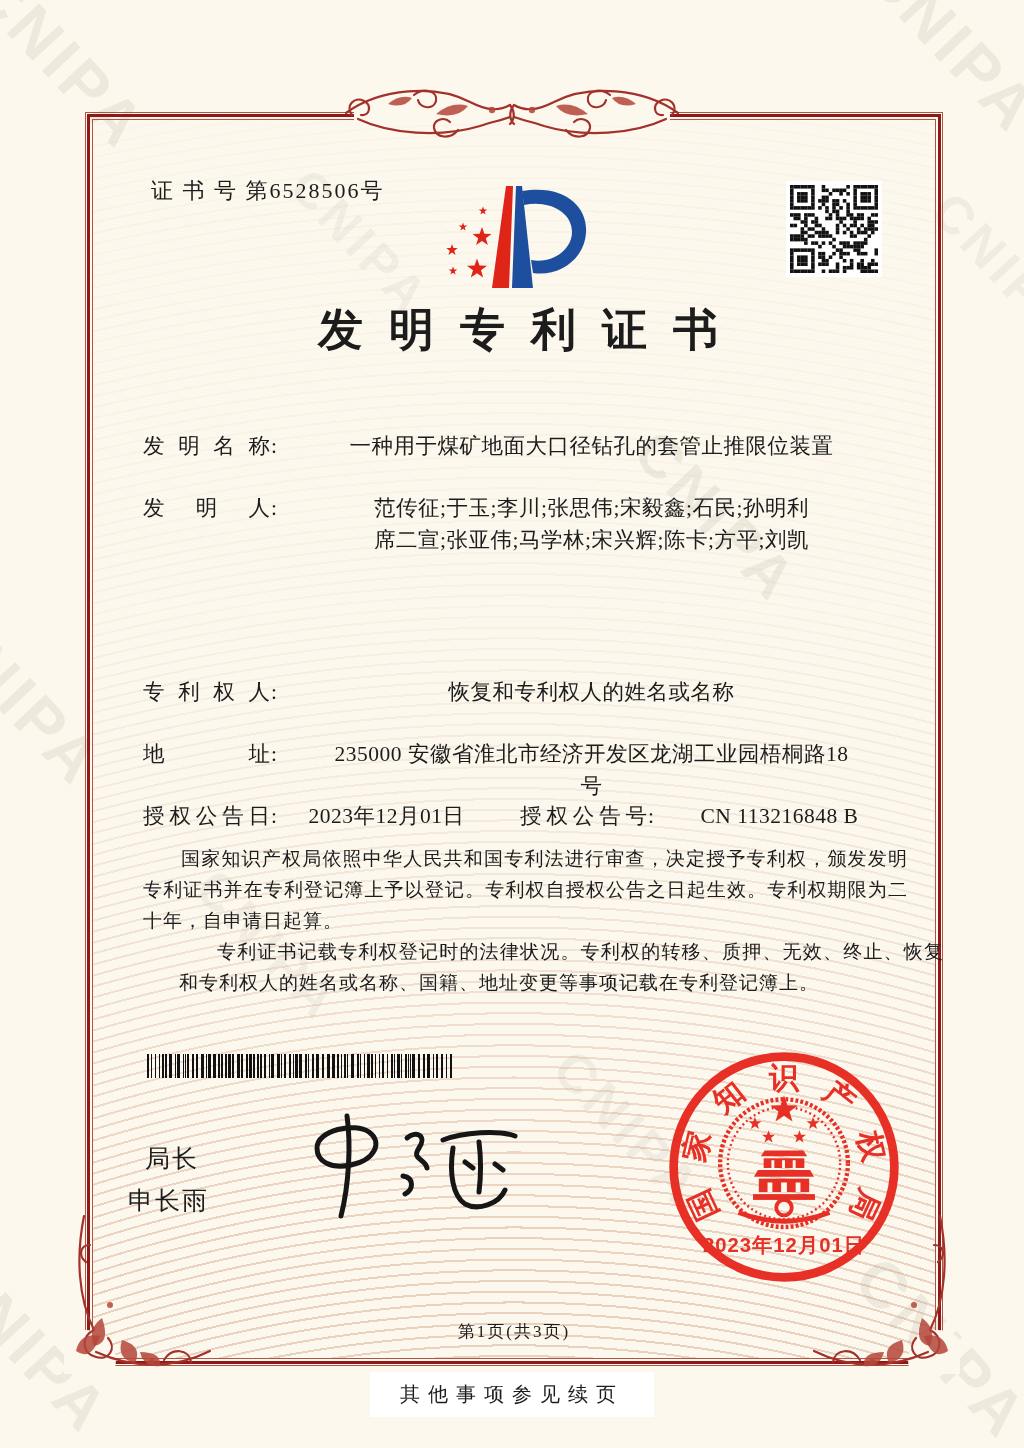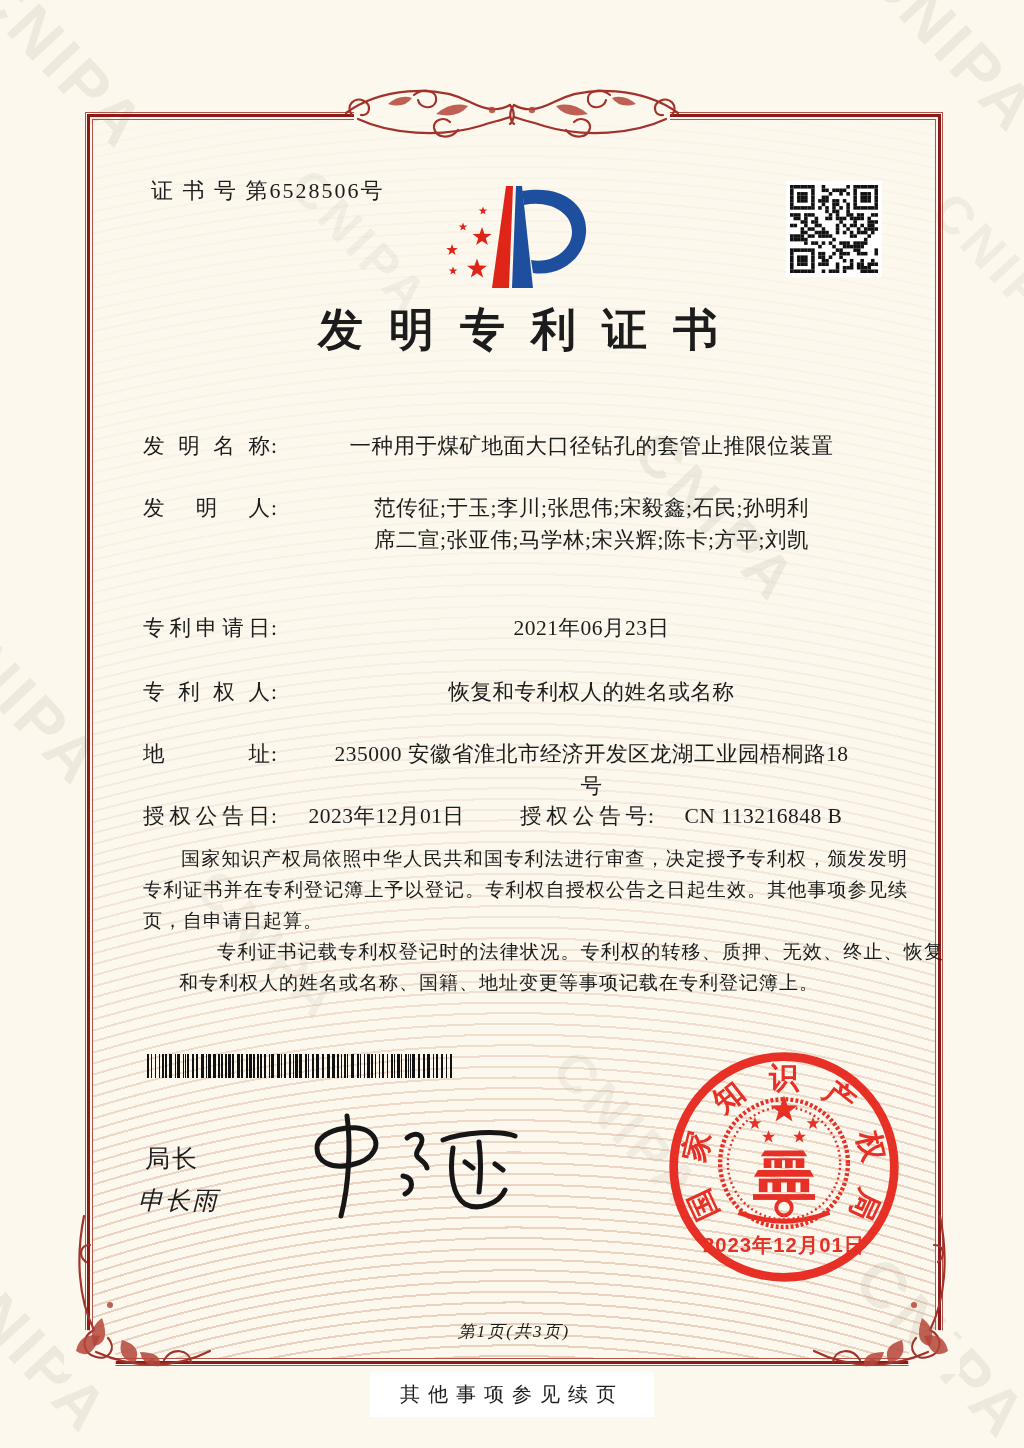--- a/index.html
+++ b/index.html
@@ -68,47 +68,47 @@
   .logo{position:absolute;left:425px;top:180px;}
   .title{
     position:absolute;left:89px;top:300px;width:858px;text-align:center;
     font-size:45px;font-weight:700;letter-spacing:26px;text-indent:26px;
   }
   .row{position:absolute;left:143px;width:775px;font-size:21.5px;line-height:32px;}
   .lbl{display:inline-block;width:127px;text-align:justify;text-align-last:justify;vertical-align:top;}
   .colon{display:inline-block;vertical-align:top;margin:0 2px 0 1px;}
   .val{display:inline-block;width:625px;vertical-align:top;white-space:pre-line;letter-spacing:0.5px;text-align:center;}
   .pair2{position:absolute;left:377px;top:0;}
-  .pair2 .val{width:245px;}
+  .pair2 .val{width:245px;margin-left:16px;}
   .r1{top:430px;} .r2{top:492px;} .r3{top:556px;} .r4{top:612px;}
   .r5{top:676px;} .r6{top:738px;} .r7{top:800px;}
   .r7 .val{width:215px;}
   .para{
     position:absolute;left:143px;width:765px;margin:0;font-size:19px;line-height:31px;
     text-indent:2em;text-align:justify;letter-spacing:1px;
   }
   .p1{top:843px;} .p2{top:936px;margin-left:36px;}
   .barcode{position:absolute;left:147px;top:1054px;}
   .sig-title{position:absolute;left:145px;top:1142px;font-size:25px;
     font-family:"Liberation Sans","DejaVu Sans",sans-serif;letter-spacing:2px;}
-  .sig-name{position:absolute;left:138px;top:1184px;font-size:25px;
-    font-family:"Liberation Sans","DejaVu Sans",sans-serif;letter-spacing:2px;font-style:italic;}
+  .sig-name{position:absolute;left:128px;top:1184px;font-size:25px;
+    font-family:"Liberation Sans","DejaVu Sans",sans-serif;letter-spacing:2px;}
   .signature{position:absolute;left:303px;top:1110px;}
   .sig-stroke{stroke:#161616;stroke-width:5;fill:none;stroke-linecap:round;stroke-linejoin:round;}
   .seal{position:absolute;left:663px;top:1046px;opacity:0.96;}
   .seal-ring{stroke:var(--seal-red);fill:none;}
   .seal-char{fill:var(--seal-red);font-size:31px;font-weight:700;
     font-family:"Liberation Serif","DejaVu Serif",serif;}
   .seal-date{fill:var(--seal-red);font-size:21px;font-weight:600;letter-spacing:1px;
     font-family:"Liberation Sans","DejaVu Sans",sans-serif;}
   .emb{fill:var(--seal-red);stroke:none;}
   .emb-s{stroke:var(--seal-red);fill:none;}
   .emb-w{fill:var(--paper);stroke:none;}
   .page-info{position:absolute;left:85px;top:1320px;width:858px;text-align:center;
-    font-size:17px;letter-spacing:2px;font-style:italic;}
+    font-size:17px;letter-spacing:2px;}
   .cont-note{position:absolute;left:50%;top:1372px;transform:translateX(-50%);
     background:#ffffff;padding:9px 30px;font-size:20px;letter-spacing:8px;white-space:nowrap;}
   .bar{fill:#111;} .qrm{fill:#111;}
   .logo-star{fill:var(--logo-red);} .emblem-star{fill:var(--seal-red);}
 </style>
 </head>
 <body>
 
 <div class="page">
 
@@ -509,38 +509,35 @@
 
     <div class="title">发明专利证书</div>
 
     <div class="row r1">
       <span class="lbl">发明名称</span><span class="colon">:</span><span class="val">一种用于煤矿地面大口径钻孔的套管止推限位装置</span>
     </div>
     <div class="row r2">
       <span class="lbl">发明人</span><span class="colon">:</span><span class="val">范传征;于玉;李川;张思伟;宋毅鑫;石民;孙明利
 席二宣;张亚伟;马学林;宋兴辉;陈卡;方平;刘凯</span>
     </div>
-    <div class="row r4">
-      <span class="lbl">专利申请日</span><span class="colon">:</span><span class="val">2021年06月23日</span>
-    </div>
     <div class="row r5">
       <span class="lbl">专利权人</span><span class="colon">:</span><span class="val">恢复和专利权人的姓名或名称</span>
     </div>
     <div class="row r6">
       <span class="lbl">地址</span><span class="colon">:</span><span class="val">235000 安徽省淮北市经济开发区龙湖工业园梧桐路18
 号</span>
     </div>
     <div class="row r7">
       <span class="lbl">授权公告日</span><span class="colon">:</span><span class="val">2023年12月01日</span>
       <span class="pair2">
         <span class="lbl">授权公告号</span><span class="colon">:</span><span class="val">CN 113216848 B</span>
       </span>
     </div>
 
-    <p class="para p1">国家知识产权局依照中华人民共和国专利法进行审查，决定授予专利权，颁发发明专利证书并在专利登记簿上予以登记。专利权自授权公告之日起生效。其他事项参见续页，自申请日起算。</p>
+    <p class="para p1">国家知识产权局依照中华人民共和国专利法进行审查，决定授予专利权，颁发发明专利证书并在专利登记簿上予以登记。专利权自授权公告之日起生效。专利权期限为二十年，自申请日起算。</p>
     <p class="para p2">专利证书记载专利权登记时的法律状况。专利权的转移、质押、无效、终止、恢复和专利权人的姓名或名称、国籍、地址变更等事项记载在专利登记簿上。</p>
 
     <svg class="barcode" id="barcode" width="306" height="24" viewBox="0 0 306 24">
         <rect x="0" y="0" width="2" height="24" class="bar"></rect>
         <rect x="4" y="0" width="1" height="24" class="bar"></rect>
         <rect x="8" y="0" width="1" height="24" class="bar"></rect>
         <rect x="12" y="0" width="1" height="24" class="bar"></rect>
         <rect x="15" y="0" width="2" height="24" class="bar"></rect>
         <rect x="18" y="0" width="2" height="24" class="bar"></rect>
         <rect x="22" y="0" width="3" height="24" class="bar"></rect>

